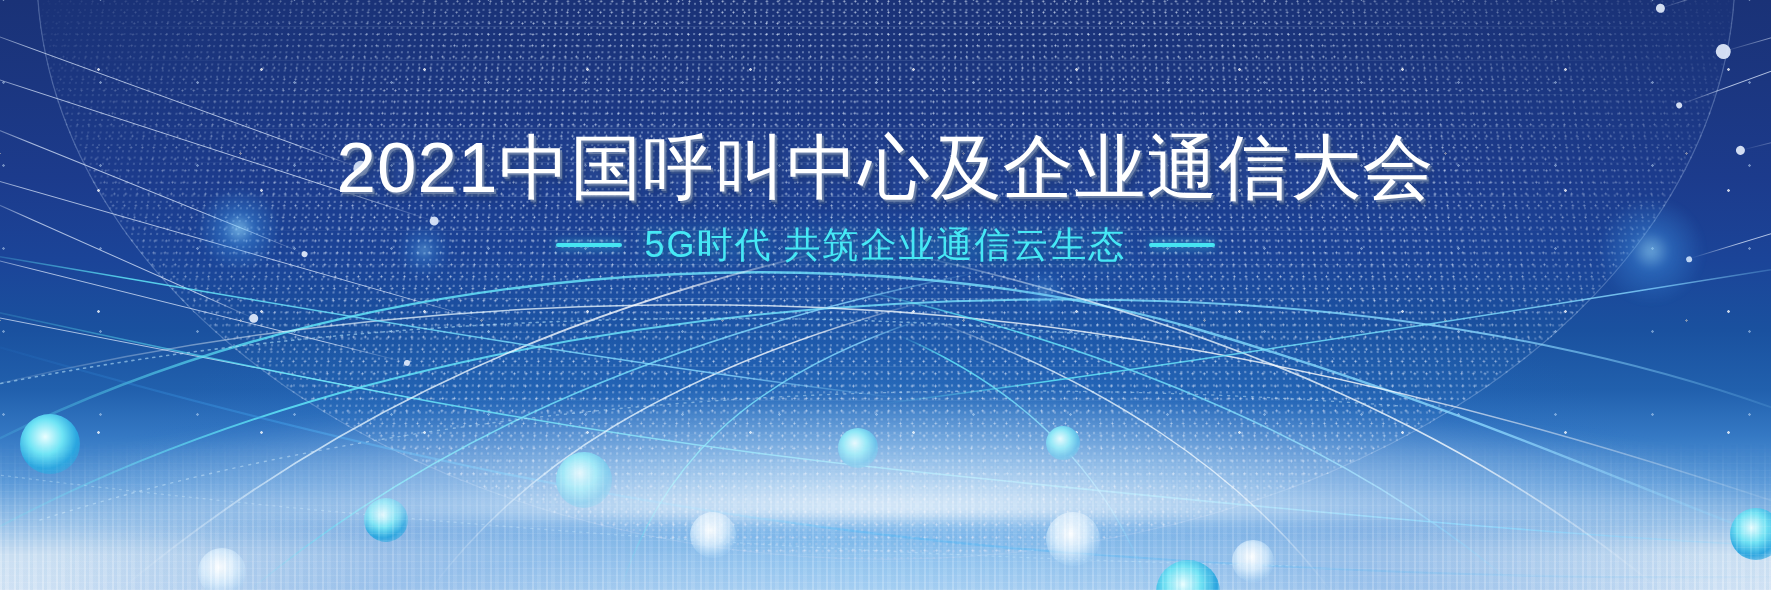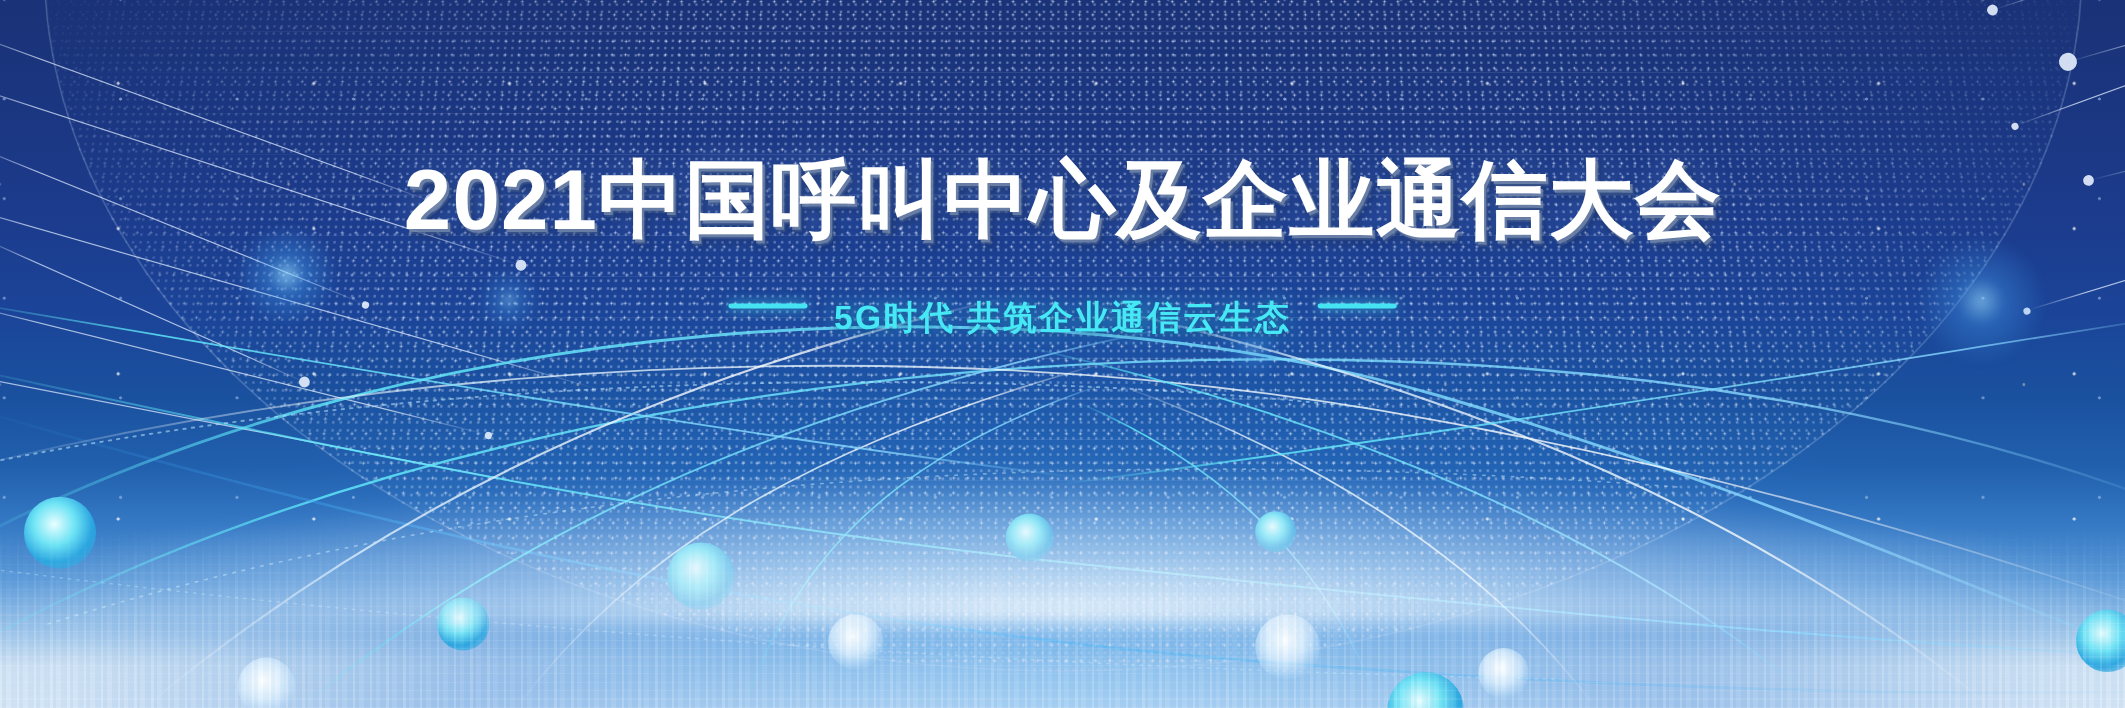--- a/index.html
+++ b/index.html
@@ -138,21 +138,21 @@
   #text-block{
     position:absolute;
     left:0;right:0;top:128px;
     text-align:center;
     z-index:40;
   }
   #main-title{
     margin:0;
     font-size:71px;
     line-height:80px;
-    font-weight:bold;
+    font-weight:normal;
     letter-spacing:1px;
     color:#ffffff;
     white-space:nowrap;
     text-shadow:
       2px 2px 0 rgba(120,140,175,.75),
       3px 4px 1px rgba(70,95,140,.60),
       4px 6px 10px rgba(12,32,80,.55),
       0 0 26px rgba(150,195,255,.30);
   }
   #subtitle-row{
@@ -163,28 +163,27 @@
     gap:22px;
   }
   .sub-rule{
     display:block;
     width:66px;height:4px;
     background:#46e4f2;
     border-radius:2px;
     box-shadow:0 0 10px rgba(70,228,242,.75);
   }
   #subtitle{
-    font-size:28px;
+    font-size:36px;
     line-height:42px;
-    font-weight:bold;
+    font-weight:normal;
     letter-spacing:2px;
     color:#46e8f5;
     white-space:nowrap;
     text-shadow:0 0 16px rgba(60,210,245,.65), 0 2px 6px rgba(10,40,90,.6);
-    margin-top:20px;
   }
 </style>
 </head>
 <body>
 
 <div id="banner">
 
   <div id="dome">
     <div id="dome-dots"></div>
     <div id="dome-lat"></div>

